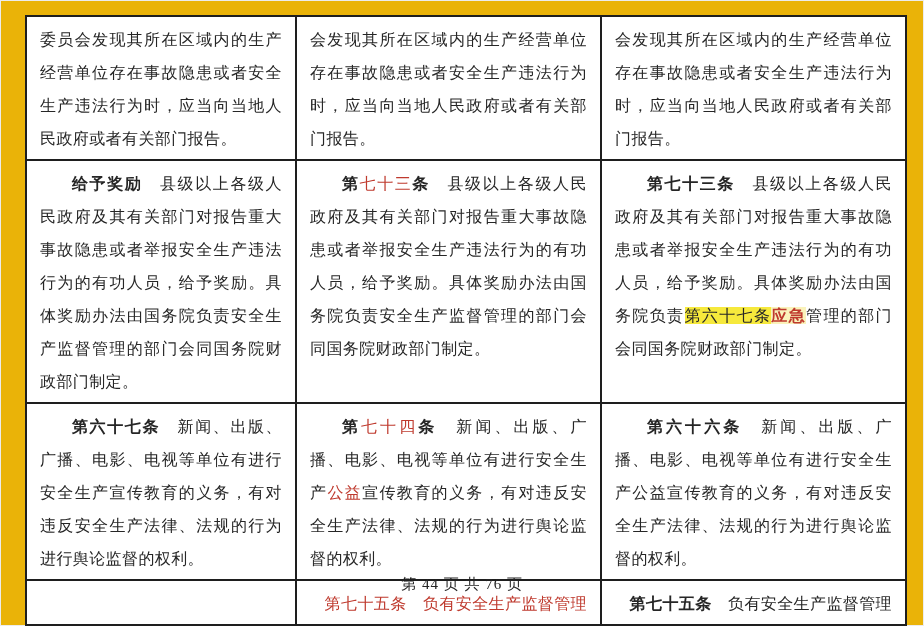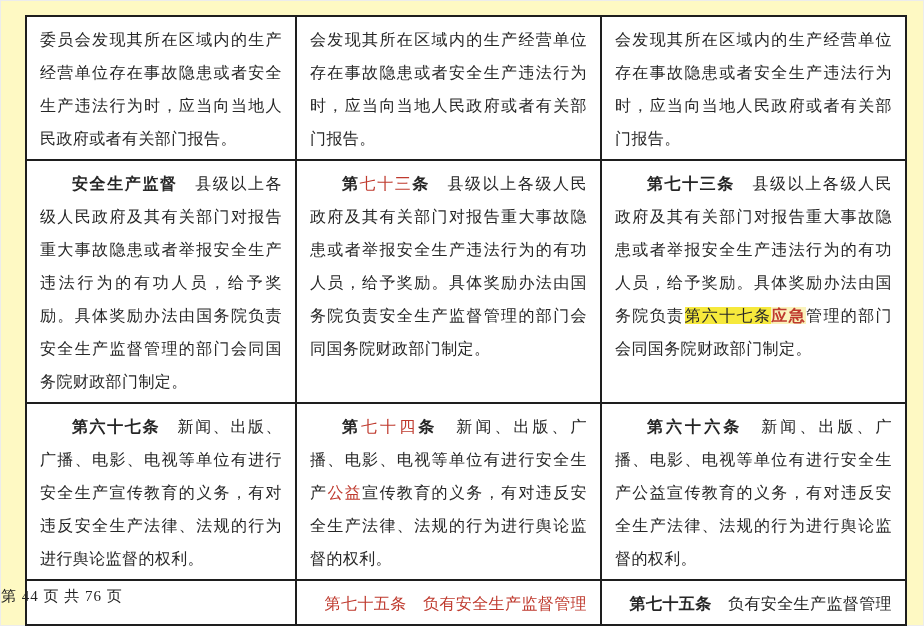--- a/index.html
+++ b/index.html
@@ -5,21 +5,21 @@
   * { margin:0; padding:0; box-sizing:border-box; }
   html,body { background:#fff; }
   body {
     width:924px; height:626px;
     font-family:"Liberation Serif","DejaVu Serif",serif;
     color:var(--text,#262626);
     overflow:hidden;
   }
   .page {
     width:924px; height:626px;
-    background:#fef9c3;
+    background:#eab308;
     padding:14px 20px 0 24px;
     border:1px solid #ececec;
     position:relative;
   }
   table.cmp {
     width:880px;
     border-collapse:collapse;
     table-layout:fixed;
   }
   table.cmp col.c1 { width:270px; }
@@ -45,22 +45,22 @@
   .cell-text.center { text-align:right; text-indent:0; }
   .seg-normal  { }
   .seg-bold    { font-weight:700; }
   .seg-red     { color:var(--red,#bf3a2e); }
   .seg-red-bold{ color:var(--red,#bf3a2e); font-weight:400; }
   .seg-hl      { background:var(--hl,#f6e93c); }
   .seg-red-hl  { color:var(--red,#bf3a2e); font-weight:700; background:var(--hl-light,#faf3bb); }
   .footer {
     position:absolute;
     left:0; right:0;
-    top:586px;
-    text-align:left;
+    top:574px;
+    text-align:center;
     font-size:15px;
     letter-spacing:1px;
     color:#242424;
   }
 </style>
 </head>
 <body>
 
 <div class="page">
   <table class="cmp">
@@ -76,21 +76,21 @@
           </td>
           <td>
             <div class="cell-text"><span class="seg-normal">会发现其所在区域内的生产经营单位存在事故隐患或者安全生产违法行为时，应当向当地人民政府或者有关部门报告。</span></div>
           </td>
           <td>
             <div class="cell-text"><span class="seg-normal">会发现其所在区域内的生产经营单位存在事故隐患或者安全生产违法行为时，应当向当地人民政府或者有关部门报告。</span></div>
           </td>
         </tr>
         <tr>
           <td>
-            <div class="cell-text indent"><span class="seg-bold">安全生产监督</span><span class="seg-normal">　县级以上各级人民政府及其有关部门对报告重大事故隐患或者举报安全生产违法行为的有功人员，给予奖励。具体奖励办法由国务院负责安全生产监督管理的部门会同国务院财政部门制定。</span></div>
+            <div class="cell-text indent"><span class="seg-bold">给予奖励</span><span class="seg-normal">　县级以上各级人民政府及其有关部门对报告重大事故隐患或者举报安全生产违法行为的有功人员，给予奖励。具体奖励办法由国务院负责安全生产监督管理的部门会同国务院财政部门制定。</span></div>
           </td>
           <td>
             <div class="cell-text indent"><span class="seg-bold">第</span><span class="seg-red-bold">七十三</span><span class="seg-bold">条</span><span class="seg-normal">　县级以上各级人民政府及其有关部门对报告重大事故隐患或者举报安全生产违法行为的有功人员，给予奖励。具体奖励办法由国务院负责安全生产监督管理的部门会同国务院财政部门制定。</span></div>
           </td>
           <td>
             <div class="cell-text indent"><span class="seg-bold">第七十三条</span><span class="seg-normal">　县级以上各级人民政府及其有关部门对报告重大事故隐患或者举报安全生产违法行为的有功人员，给予奖励。具体奖励办法由国务院负责</span><span class="seg-hl">第六十七条</span><span class="seg-red-hl">应急</span><span class="seg-normal">管理的部门会同国务院财政部门制定。</span></div>
           </td>
         </tr>
         <tr>
           <td>

